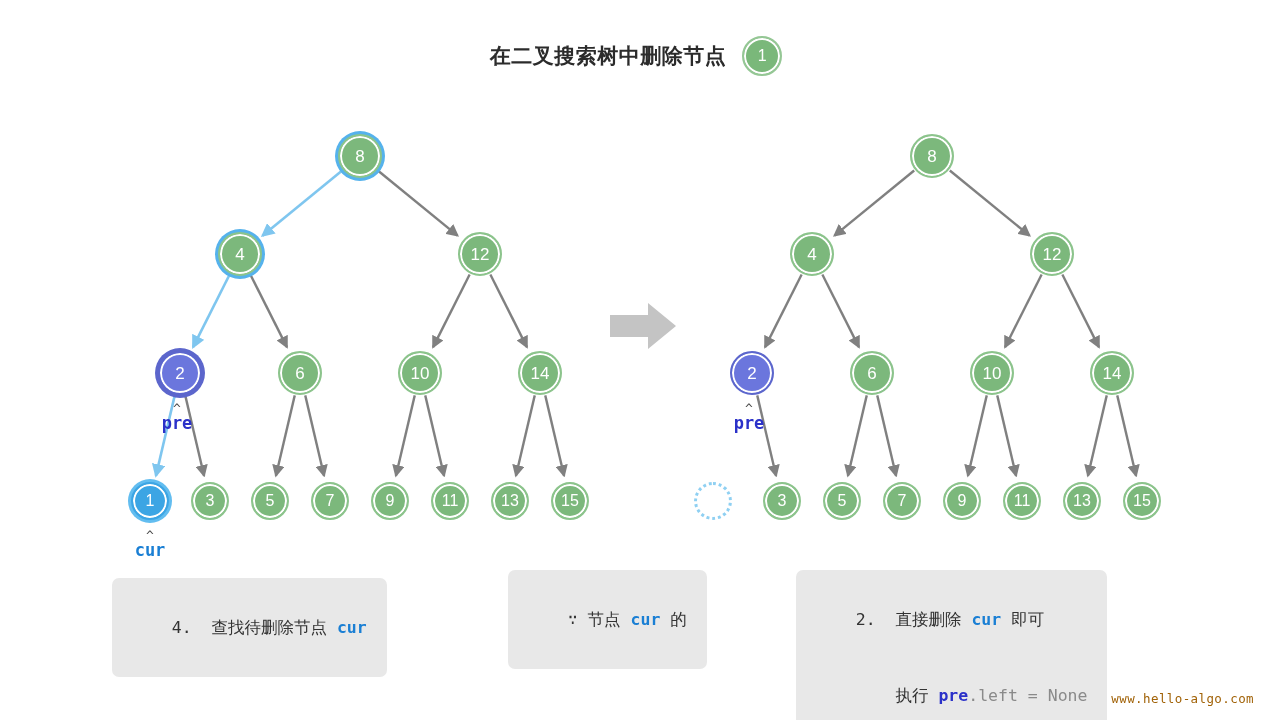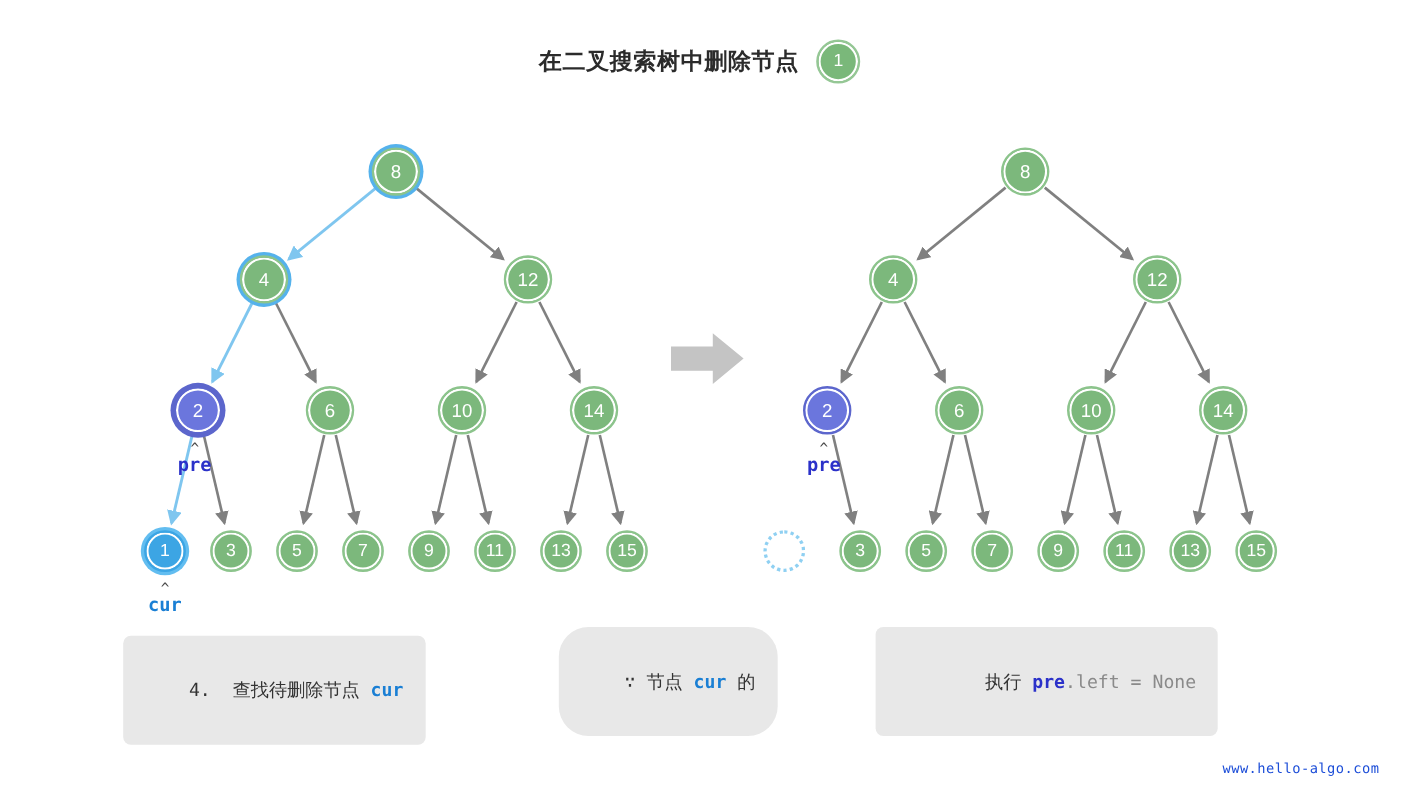--- a/index.html
+++ b/index.html
@@ -152,31 +152,31 @@
     color: #333333;
     line-height: 1.55;
     z-index: 3;
   }
   .caption .kw-cur { color: #1a7fd4; font-weight: bold; }
   .caption .kw-pre { color: #2b31c9; font-weight: bold; }
   .caption .kw-dim { color: #8a8a8a; }
   .caption-line { white-space: pre; }
 
   #caption-left   { left: 112px; top: 578px; }
-  #caption-mid    { left: 508px; top: 570px; text-align: left; border-radius: 27px; }
+  #caption-mid    { left: 508px; top: 570px; text-align: left; }
   #caption-right  { left: 796px; top: 570px; }
 
   
   #watermark {
     position: absolute;
     right: 26px;
     bottom: 14px;
     font-family: "DejaVu Sans Mono", "Liberation Mono", monospace;
     font-size: 12.5px;
-    color: #1d4ed8;
+    color: #a16207;
     letter-spacing: 0.4px;
   }
 </style>
 </head>
 <body>
 
 <div id="title-bar">
   <div id="title-text">在二叉搜索树中删除节点</div>
   <div id="title-badge">1</div>
 </div>
@@ -281,17 +281,20 @@
 </div>
 
 <div class="caption" id="caption-mid">
   <div class="caption-line">
     <span>∵ 节点 </span><span class="kw-cur">cur</span><span> 的</span>
   </div>
 </div>
 
 <div class="caption" id="caption-right">
   <div class="caption-line">
+    <span>2.  直接删除 </span><span class="kw-cur">cur</span><span> 即可</span>
+  </div>
+  <div class="caption-line">
     <span>    执行 </span><span class="kw-pre">pre</span><span class="kw-dim">.left = None</span>
   </div>
 </div>
 
 <div id="watermark">www.hello-algo.com</div>
 
 </body></html>

